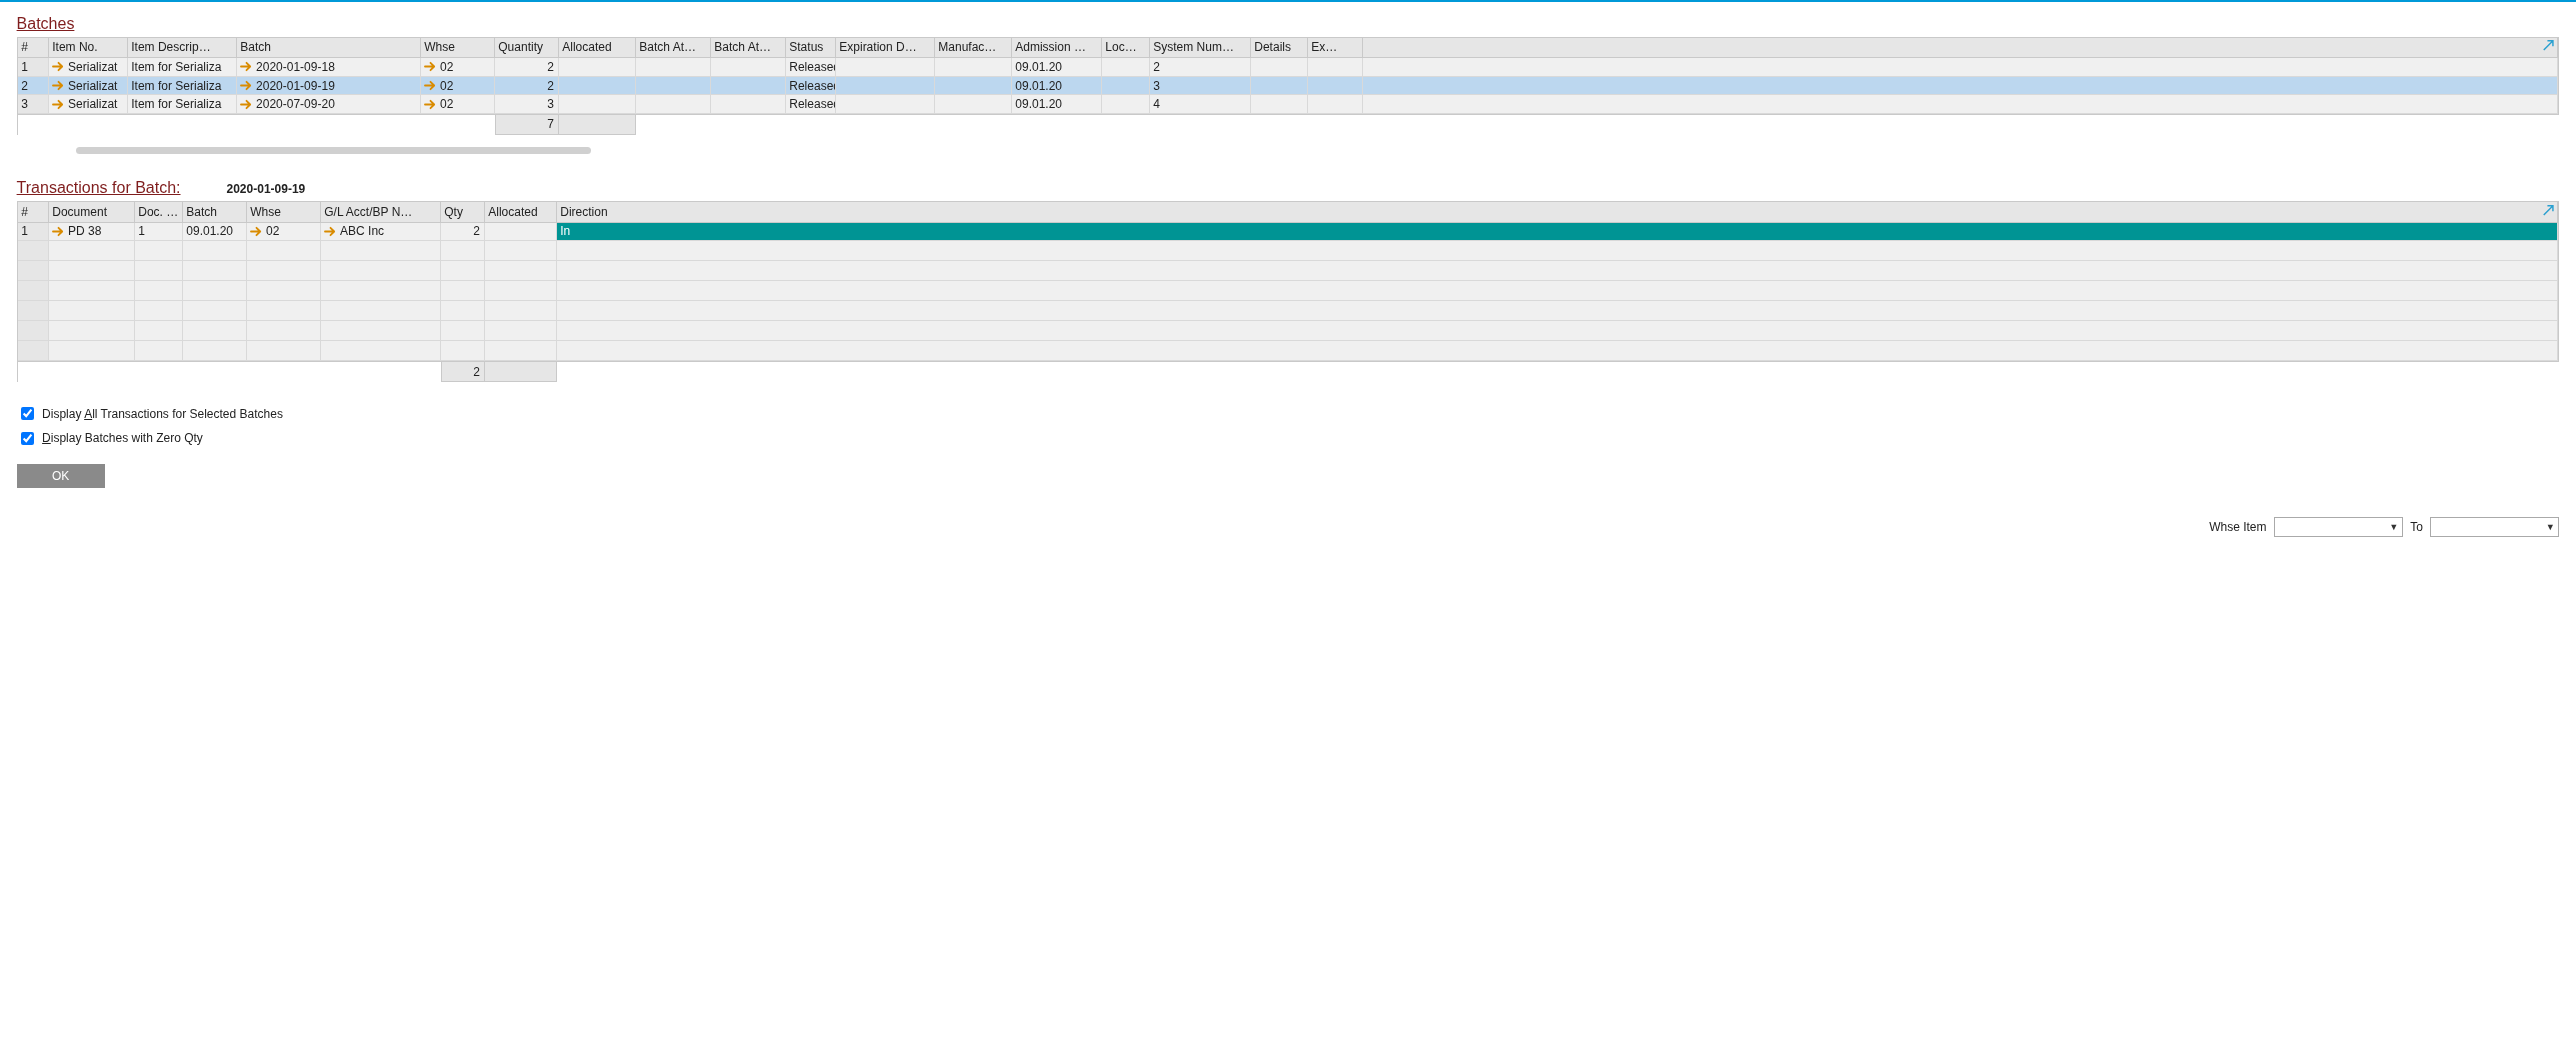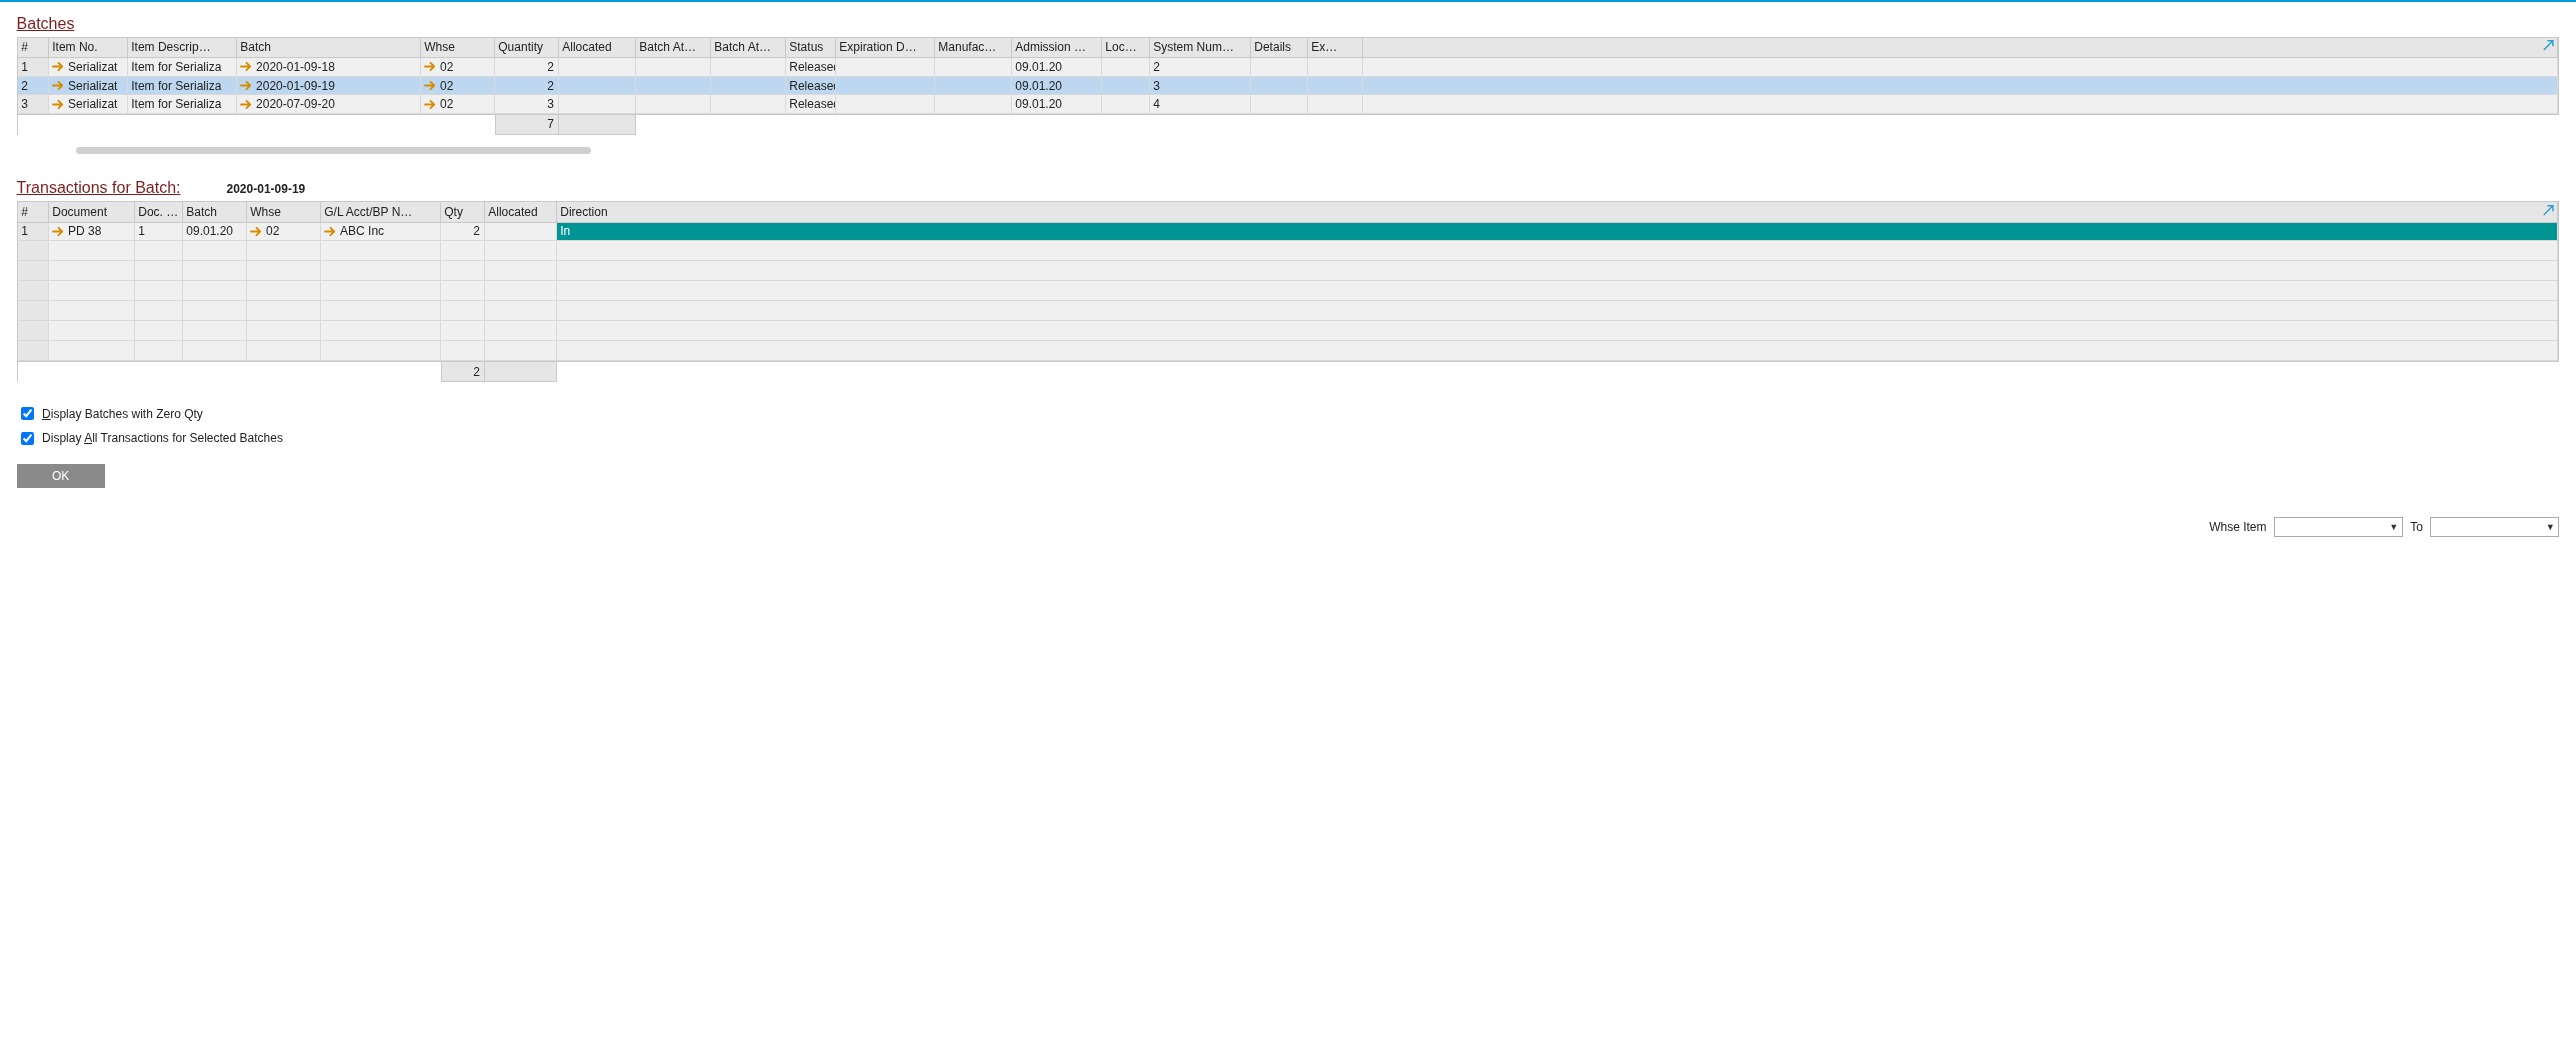--- a/index.html
+++ b/index.html
@@ -325,26 +325,26 @@
           <div class="cell blank"></div>
           <div class="cell blank"></div>
           <div class="cell blank"></div>
           <div class="cell r" style="background:#e6e6e6;border:0.9px solid #c9c9c9;border-top:none;">2</div>
           <div class="cell" style="background:#e6e6e6;border:0.9px solid #c9c9c9;border-top:none;border-left:none;"></div>
         </div>
     </div>
 
     <div class="checks">
       <label class="chk">
+        <input type="checkbox" id="chk-all" checked="" style="">
+        <span><span>Display </span><span class="u">A</span><span>ll Transactions for Selected Batches</span></span>
+      </label>
+      <label class="chk">
         <input type="checkbox" id="chk-zero" checked="" style="">
         <span><span></span><span class="u">D</span><span>isplay Batches with Zero Qty</span></span>
-      </label>
-      <label class="chk">
-        <input type="checkbox" id="chk-all" checked="" style="">
-        <span><span>Display </span><span class="u">A</span><span>ll Transactions for Selected Batches</span></span>
       </label>
     </div>
 
     <div class="whse-row">
       <span>Whse Item</span>
       <div class="combo">
           <span class="dd">▼</span>
         </div>
       <span>To</span>
       <div class="combo">

